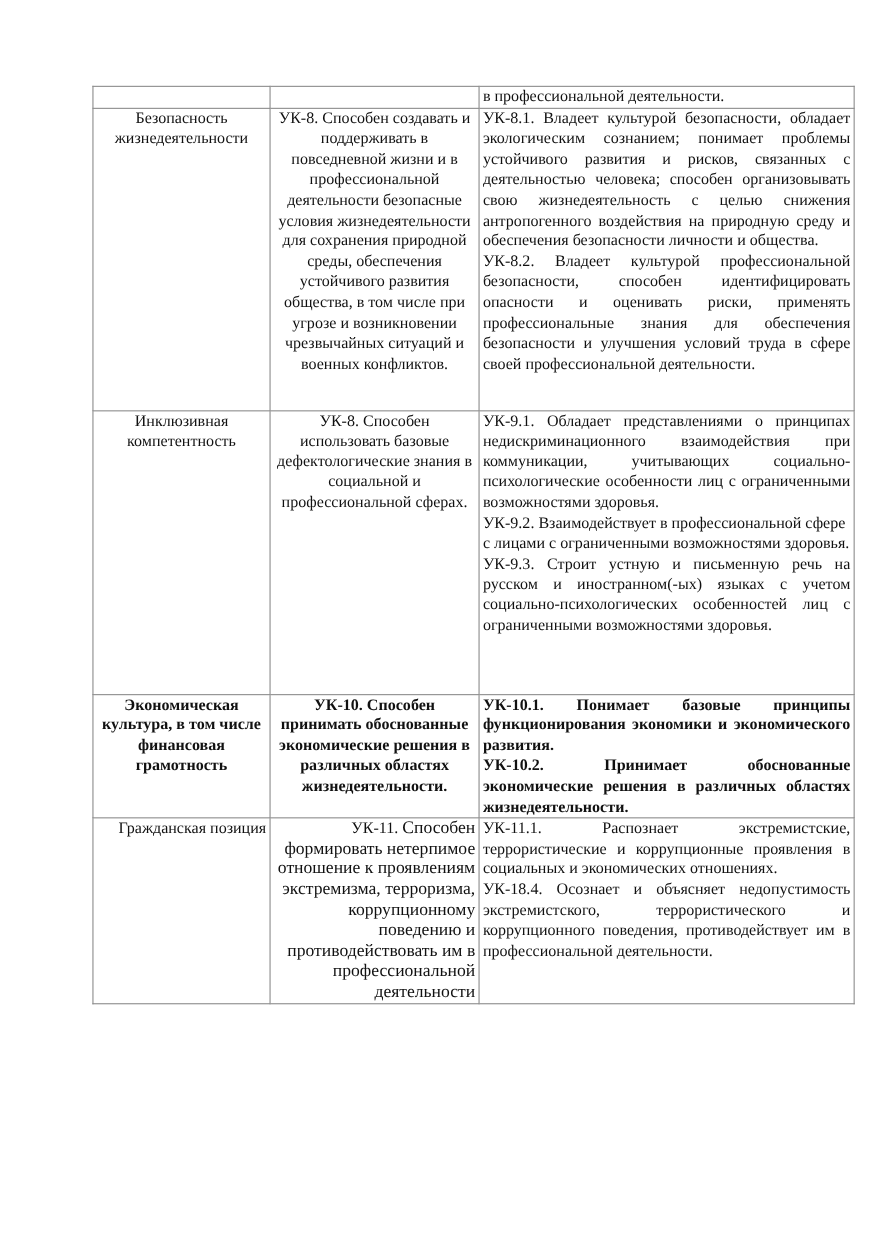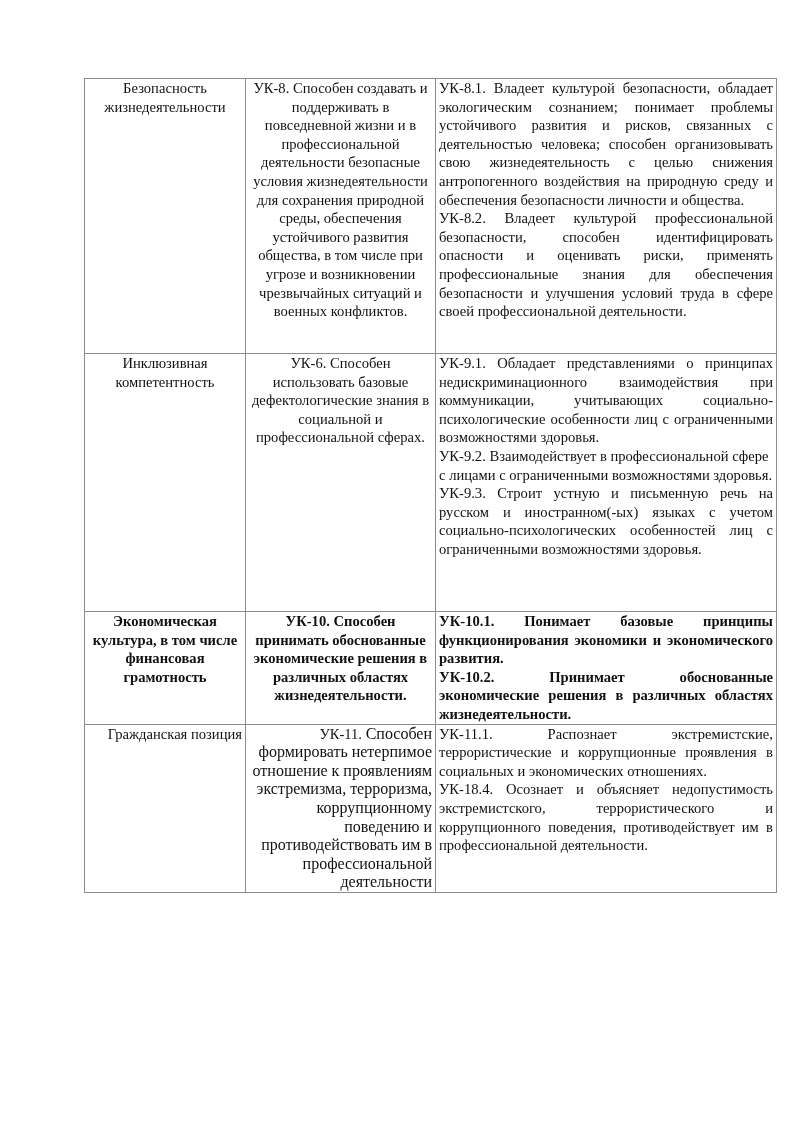--- a/index.html
+++ b/index.html
@@ -33,31 +33,38 @@
 <body>
 
 <div class="page">
   <table class="comp">
     <colgroup>
         <col class="c1">
         <col class="c2">
         <col class="c3">
       </colgroup>
     <tbody>
+      <tr class="row0">
+        <td class="cat"></td>
+        <td class="uk"></td>
+        <td class="ind">
+          <p>в профессиональной деятельности.</p>
+        </td>
+      </tr>
       <tr class="row1">
         <td class="cat">Безопасность жизнедеятельности</td>
         <td class="uk">УК-8. Способен создавать и поддерживать в повседневной жизни и в профессиональной деятельности безопасные условия жизнедеятельности для сохранения природной среды, обеспечения устойчивого развития общества, в том числе при угрозе и возникновении чрезвычайных ситуаций и военных конфликтов.</td>
         <td class="ind">
           <p>УК-8.1. Владеет культурой безопасности, обладает экологическим сознанием; понимает проблемы устойчивого развития и рисков, связанных с деятельностью человека; способен организовывать свою жизнедеятельность с целью снижения антропогенного воздействия на природную среду и обеспечения безопасности личности и общества.</p>
           <p>УК-8.2. Владеет культурой профессиональной безопасности, способен идентифицировать опасности и оценивать риски, применять профессиональные знания для обеспечения безопасности и улучшения условий труда в сфере своей профессиональной деятельности.</p>
         </td>
       </tr>
       <tr class="row2">
         <td class="cat">Инклюзивная компетентность</td>
-        <td class="uk">УК-6. Способен использовать базовые дефектологические знания в социальной и профессиональной сферах.</td>
+        <td class="uk">УК-8. Способен использовать базовые дефектологические знания в социальной и профессиональной сферах.</td>
         <td class="ind">
           <p>УК-9.1. Обладает представлениями о принципах недискриминационного взаимодействия при коммуникации, учитывающих социально-психологические особенности лиц с ограниченными возможностями здоровья.</p>
           <p class="last-left">УК-9.2. Взаимодействует в профессиональной сфере с лицами с ограниченными возможностями здоровья.</p>
           <p>УК-9.3. Строит устную и письменную речь на русском и иностранном(-ых) языках с учетом социально-психологических особенностей лиц с ограниченными возможностями здоровья.</p>
         </td>
       </tr>
       <tr class="row3">
         <td class="cat">Экономическая культура, в том числе финансовая грамотность</td>
         <td class="uk">УК-10. Способен принимать обоснованные экономические решения в различных областях жизнедеятельности.</td>
         <td class="ind">

